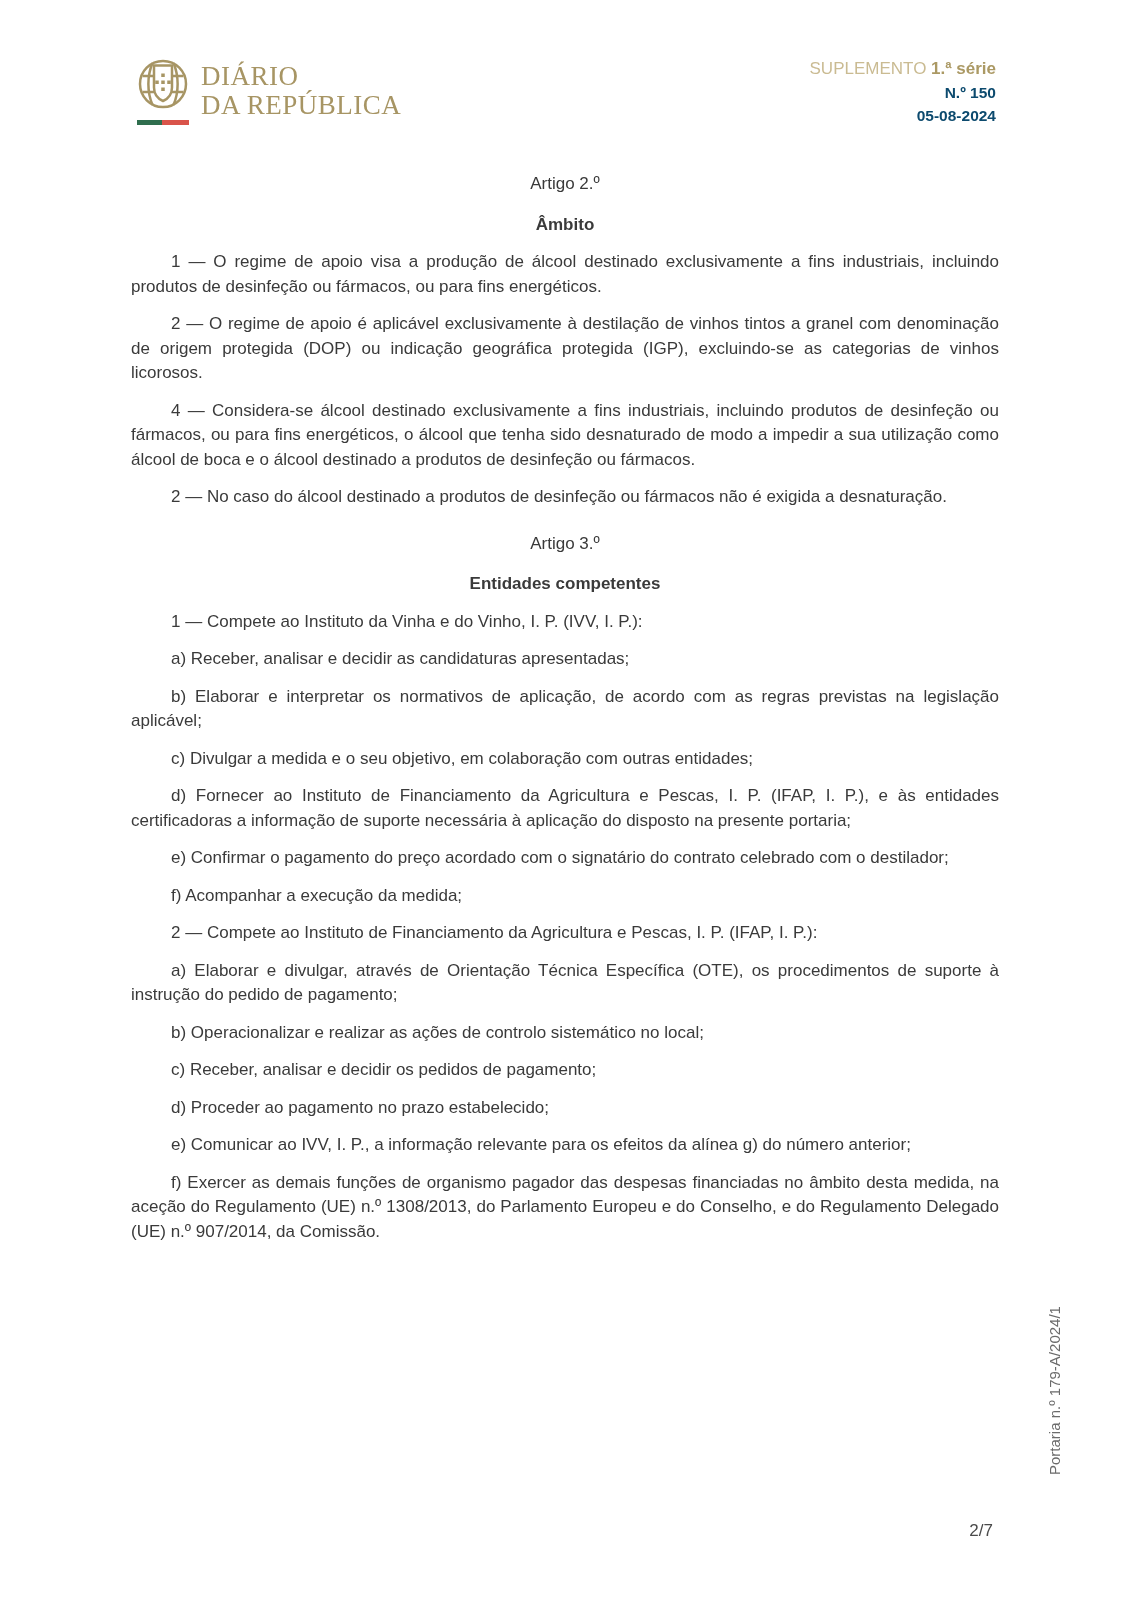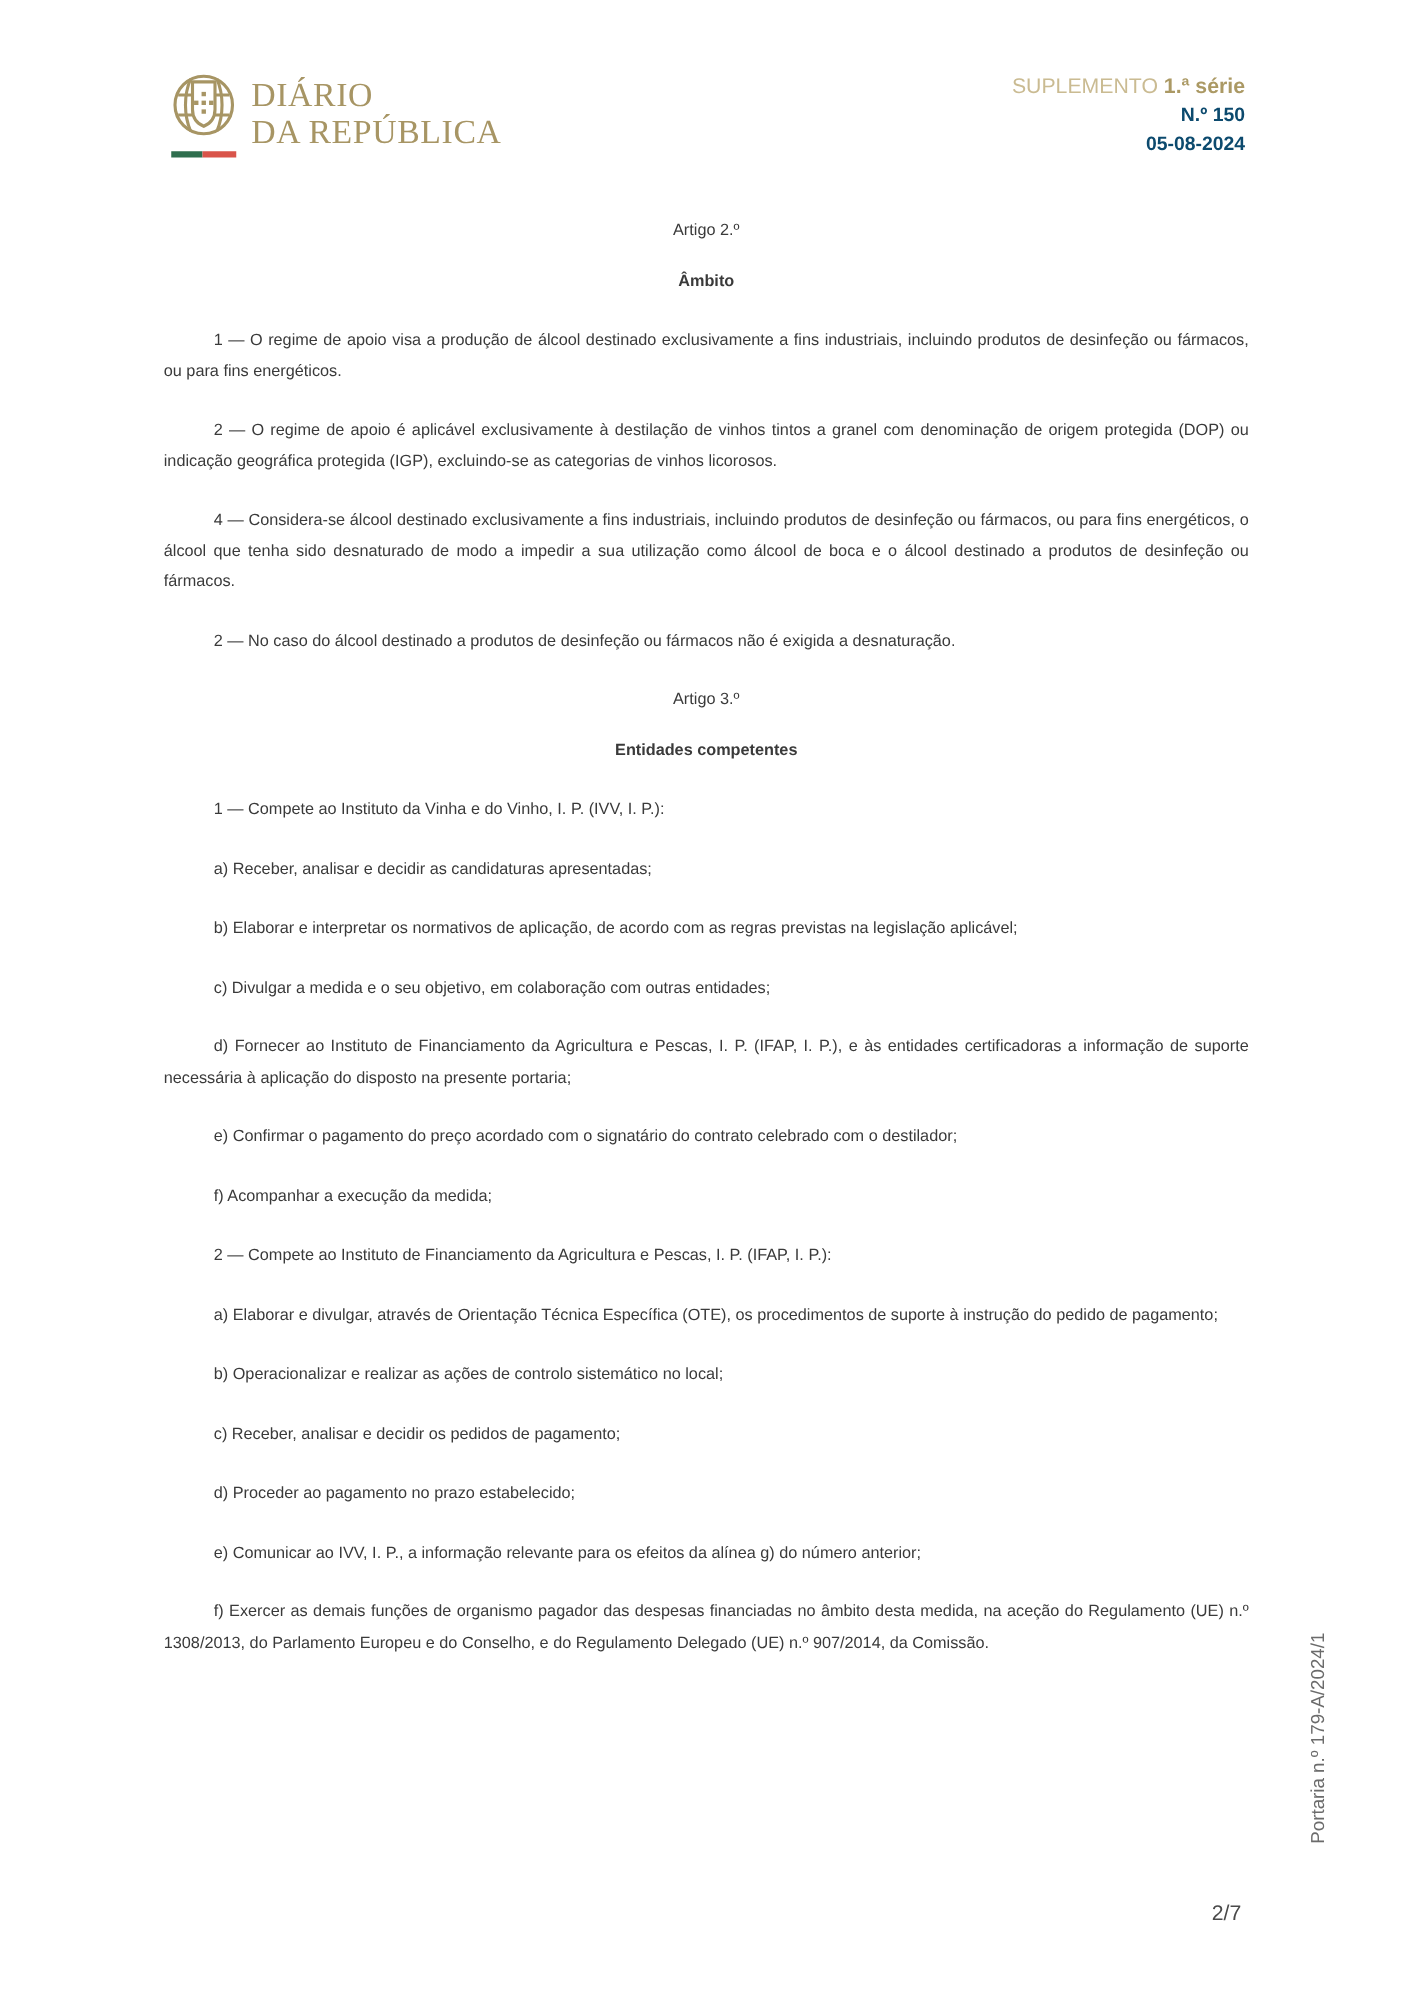--- a/index.html
+++ b/index.html
@@ -37,28 +37,28 @@
   .supplement-label { color: #cabb92; }
   .series-label { color: #ab9964; font-weight: 700; text-align: right; }
   .issue-number, .issue-date { font-size: 15.5px; color: #0c4a6e; font-weight: bold; }
 
   
   .doc {
     position: absolute;
     left: 131px; top: 172px;
     width: 868px;
     color: #3a3a3a;
-    font-size: 13px;
+    font-size: 17px;
     line-height: 24.5px;
     text-align: justify;
   }
   .doc p { margin: 0; }
   .doc .article-title   { text-align: center; margin-top: 22px; font-weight: 400; }
   .doc .article-subtitle{ text-align: center; margin-top: 16px; font-weight: 700; }
-  .doc .para            { margin-top: 23px; text-indent: 40px; }
+  .doc .para            { margin-top: 13px; text-indent: 40px; }
   .doc p:first-child    { margin-top: 0; }
 
   
   .side-ref {
     position: absolute;
     left: 1046px; top: 1310px;
     height: 165px;
     writing-mode: vertical-rl;
     transform: rotate(180deg);
     font-size: 15px;

